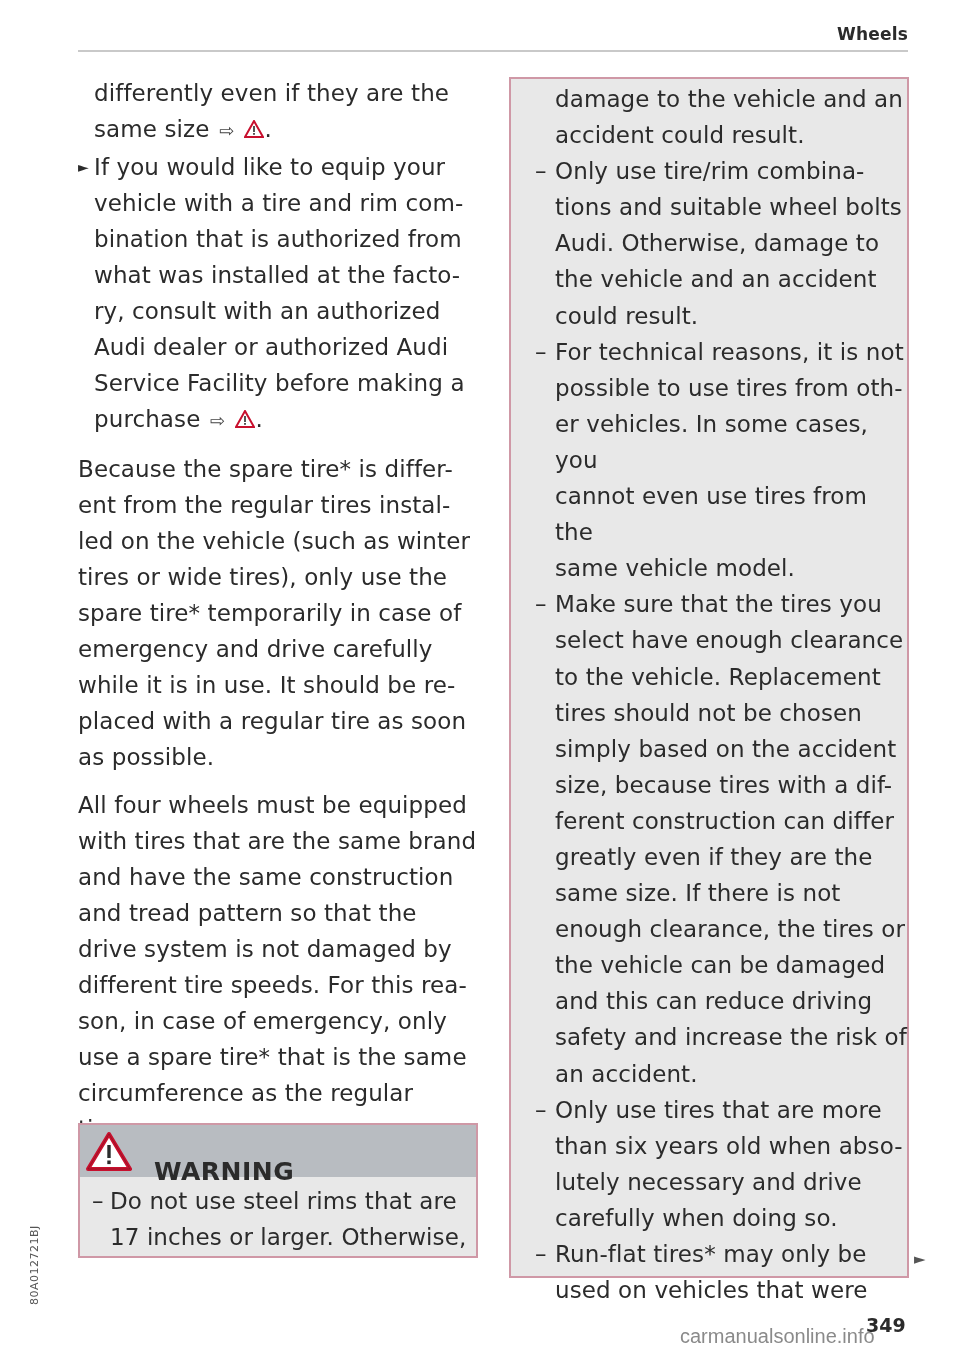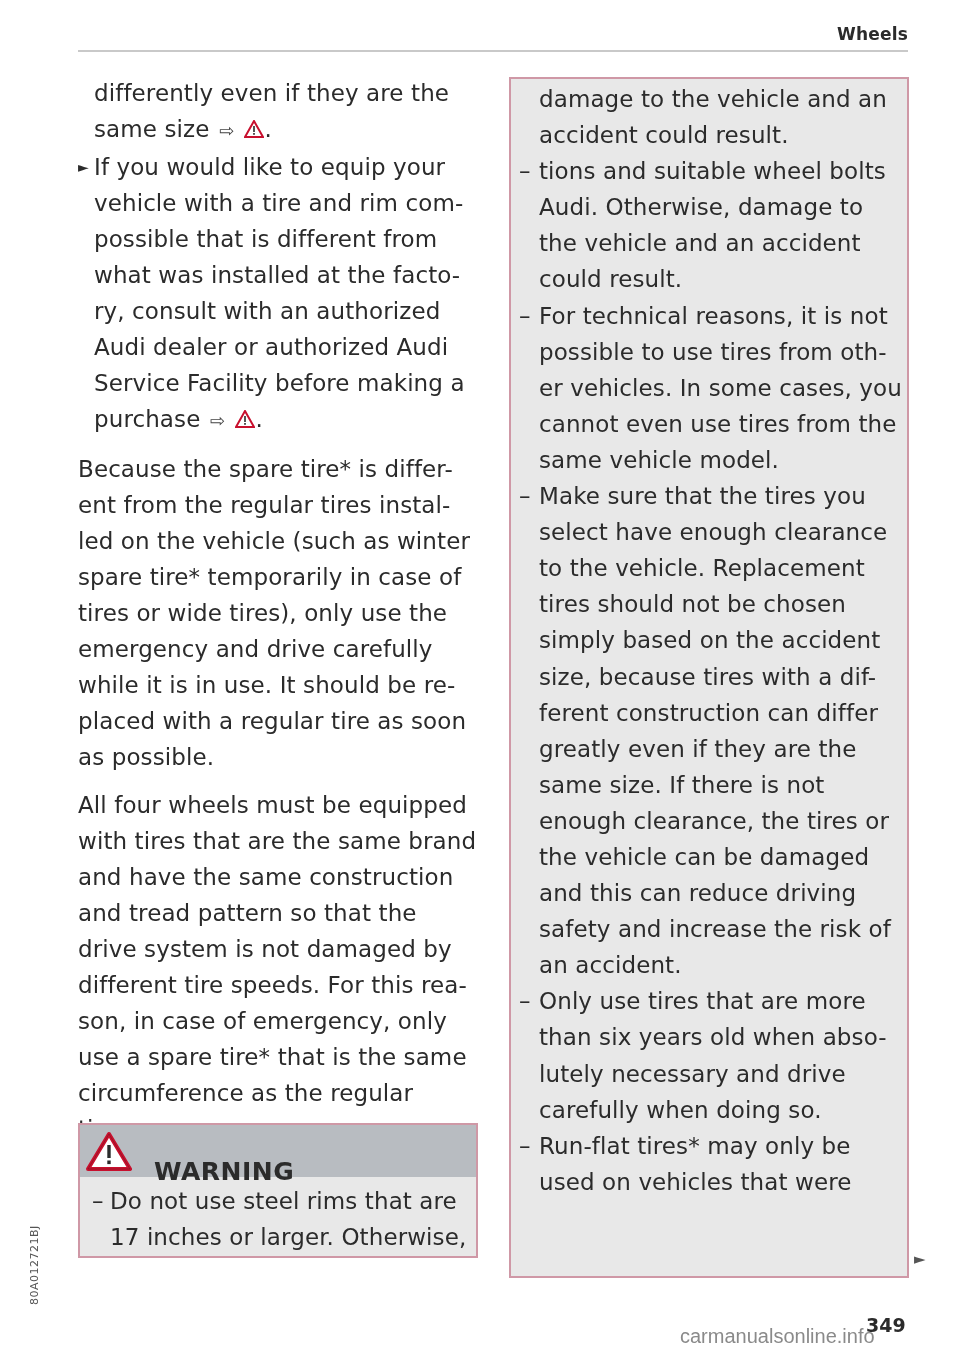--- a/index.html
+++ b/index.html
@@ -59,20 +59,21 @@
       margin-top: 41px;
     }
     .warning-body { padding: 6px 0 0 0; }
     .dash-item { position: relative; padding-left: 30px; }
     .dash { position: absolute; left: 12px; top: 0; }
 
     .col-right-box {
       position: absolute; left: 509px; top: 77px; width: 400px; height: 1201px;
       border: 2px solid #cf98a6; background: #e8e8e8;
       padding-top: 2px;
+      padding-left: 16px;
     }
     .col-right-box .text { font-size: 23px; line-height: 36.1px; }
     .cont { padding-left: 28px; }
     .dash-item-r { position: relative; padding-left: 28px; }
     .dash-item-r .dash { left: 8px; }
 
     .continue-arrow {
       position: absolute; left: 914px; top: 1250px; font-size: 15px; color: #555;
     }
 
@@ -107,42 +108,42 @@
           <rect x="9.2" y="6" width="1.6" height="6" fill="#2b2b2b"></rect>
           <rect x="9.2" y="13" width="1.6" height="1.8" fill="#2b2b2b"></rect>
         </svg><span>.</span>
       </div>
     </div>
 
     <div class="text step">
       <span class="step-arrow">►</span>
       <div>If you would like to equip your</div>
       <div>vehicle with a tire and rim com-</div>
-      <div>possible that is different from</div>
+      <div>bination that is authorized from</div>
       <div>what was installed at the facto-</div>
       <div>ry, consult with an authorized</div>
       <div>Audi dealer or authorized Audi</div>
       <div>Service Facility before making a</div>
       <div>
         <span>purchase</span>
         <span class="ref-arrow">⇨</span>
         <svg class="warn-mini" viewBox="0 0 20 18">
           <polygon points="10,1 19,17 1,17" fill="#fff" stroke="#c8102e" stroke-width="2"></polygon>
           <rect x="9.2" y="6" width="1.6" height="6" fill="#2b2b2b"></rect>
           <rect x="9.2" y="13" width="1.6" height="1.8" fill="#2b2b2b"></rect>
         </svg><span>.</span>
       </div>
     </div>
 
     <div class="text para">
       <div>Because the spare tire* is differ-</div>
       <div>ent from the regular tires instal-</div>
       <div>led on the vehicle (such as winter</div>
+      <div>tires or wide tires), only use the</div>
       <div>spare tire* temporarily in case of</div>
-      <div>tires or wide tires), only use the</div>
       <div>emergency and drive carefully</div>
       <div>while it is in use. It should be re-</div>
       <div>placed with a regular tire as soon</div>
       <div>as possible.</div>
     </div>
 
     <div class="text para">
       <div>All four wheels must be equipped</div>
       <div>with tires that are the same brand</div>
       <div>and have the same construction</div>
@@ -175,20 +176,21 @@
   </div>
 
   <div class="col-right-box">
     <div class="text cont">
       <div>damage to the vehicle and an</div>
       <div>accident could result.</div>
     </div>
 
     <div class="text dash-item-r">
       <span class="dash">–</span>
+      <div>Only use tire/rim combina-</div>
       <div>tions and suitable wheel bolts</div>
       <div>Audi. Otherwise, damage to</div>
       <div>the vehicle and an accident</div>
       <div>could result.</div>
     </div>
 
     <div class="text dash-item-r">
       <span class="dash">–</span>
       <div>For technical reasons, it is not</div>
       <div>possible to use tires from oth-</div>

